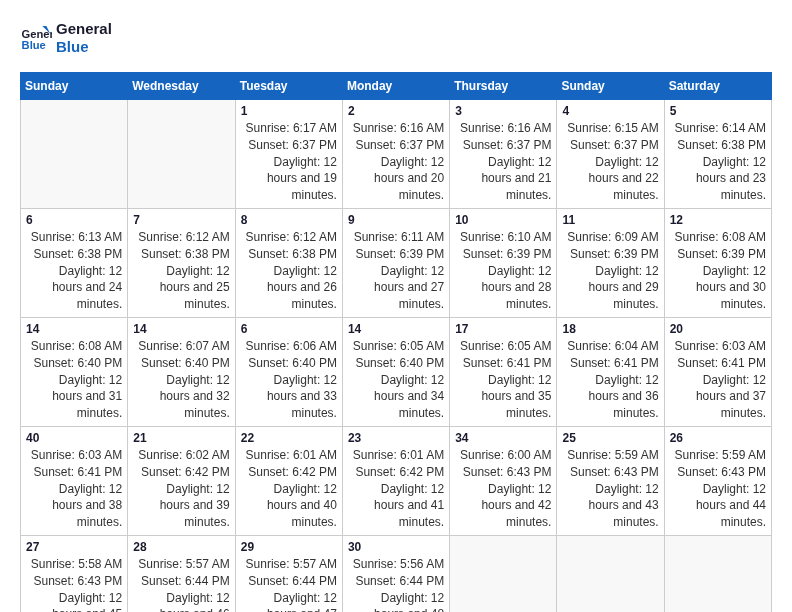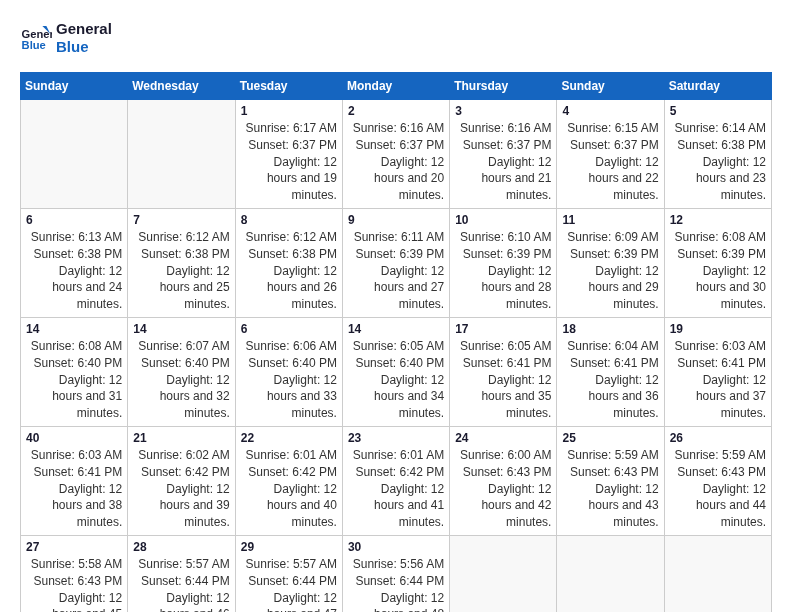--- a/index.html
+++ b/index.html
@@ -186,21 +186,21 @@
         </td>
         <td>
           <span class="day-number">17</span>
           <div class="day-info">Sunrise: 6:05 AM<br>Sunset: 6:41 PM<br>Daylight: 12 hours and 35 minutes.</div>
         </td>
         <td>
           <span class="day-number">18</span>
           <div class="day-info">Sunrise: 6:04 AM<br>Sunset: 6:41 PM<br>Daylight: 12 hours and 36 minutes.</div>
         </td>
         <td>
-          <span class="day-number">19</span>
+          <span class="day-number">20</span>
           <div class="day-info">Sunrise: 6:03 AM<br>Sunset: 6:41 PM<br>Daylight: 12 hours and 37 minutes.</div>
         </td>
       </tr>
       <tr>
         <td>
           <span class="day-number">40</span>
           <div class="day-info">Sunrise: 6:03 AM<br>Sunset: 6:41 PM<br>Daylight: 12 hours and 38 minutes.</div>
         </td>
         <td>
           <span class="day-number">21</span>
@@ -208,21 +208,21 @@
         </td>
         <td>
           <span class="day-number">22</span>
           <div class="day-info">Sunrise: 6:01 AM<br>Sunset: 6:42 PM<br>Daylight: 12 hours and 40 minutes.</div>
         </td>
         <td>
           <span class="day-number">23</span>
           <div class="day-info">Sunrise: 6:01 AM<br>Sunset: 6:42 PM<br>Daylight: 12 hours and 41 minutes.</div>
         </td>
         <td>
-          <span class="day-number">24</span>
+          <span class="day-number">34</span>
           <div class="day-info">Sunrise: 6:00 AM<br>Sunset: 6:43 PM<br>Daylight: 12 hours and 42 minutes.</div>
         </td>
         <td>
           <span class="day-number">25</span>
           <div class="day-info">Sunrise: 5:59 AM<br>Sunset: 6:43 PM<br>Daylight: 12 hours and 43 minutes.</div>
         </td>
         <td>
           <span class="day-number">26</span>
           <div class="day-info">Sunrise: 5:59 AM<br>Sunset: 6:43 PM<br>Daylight: 12 hours and 44 minutes.</div>
         </td>

